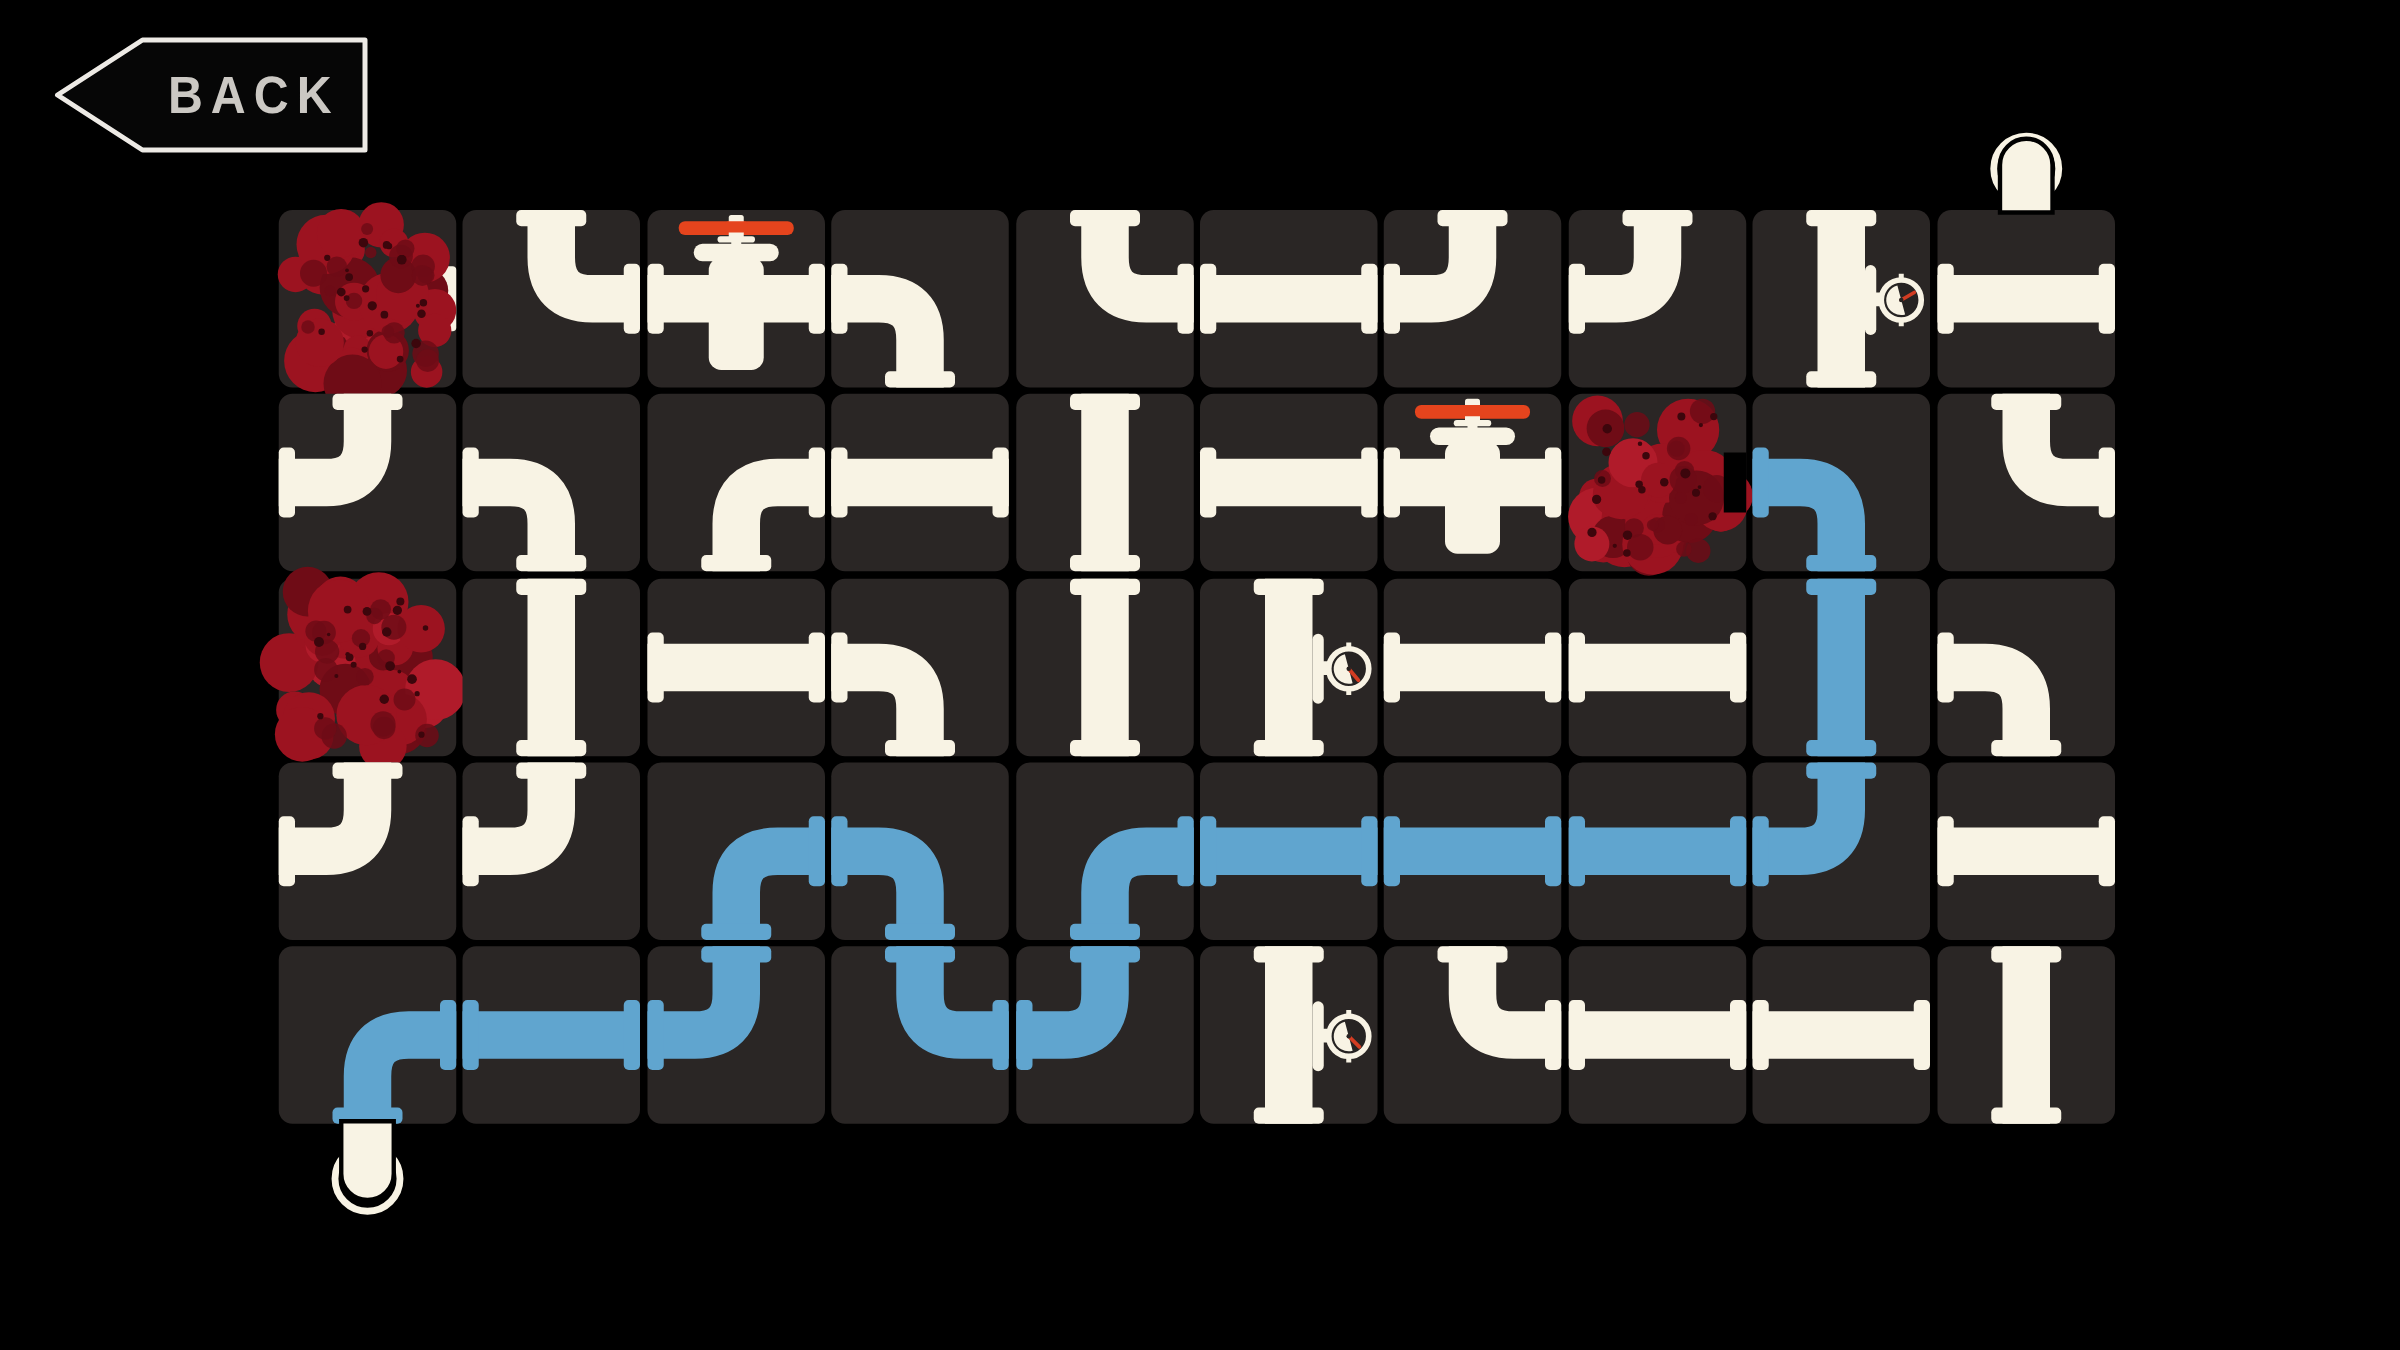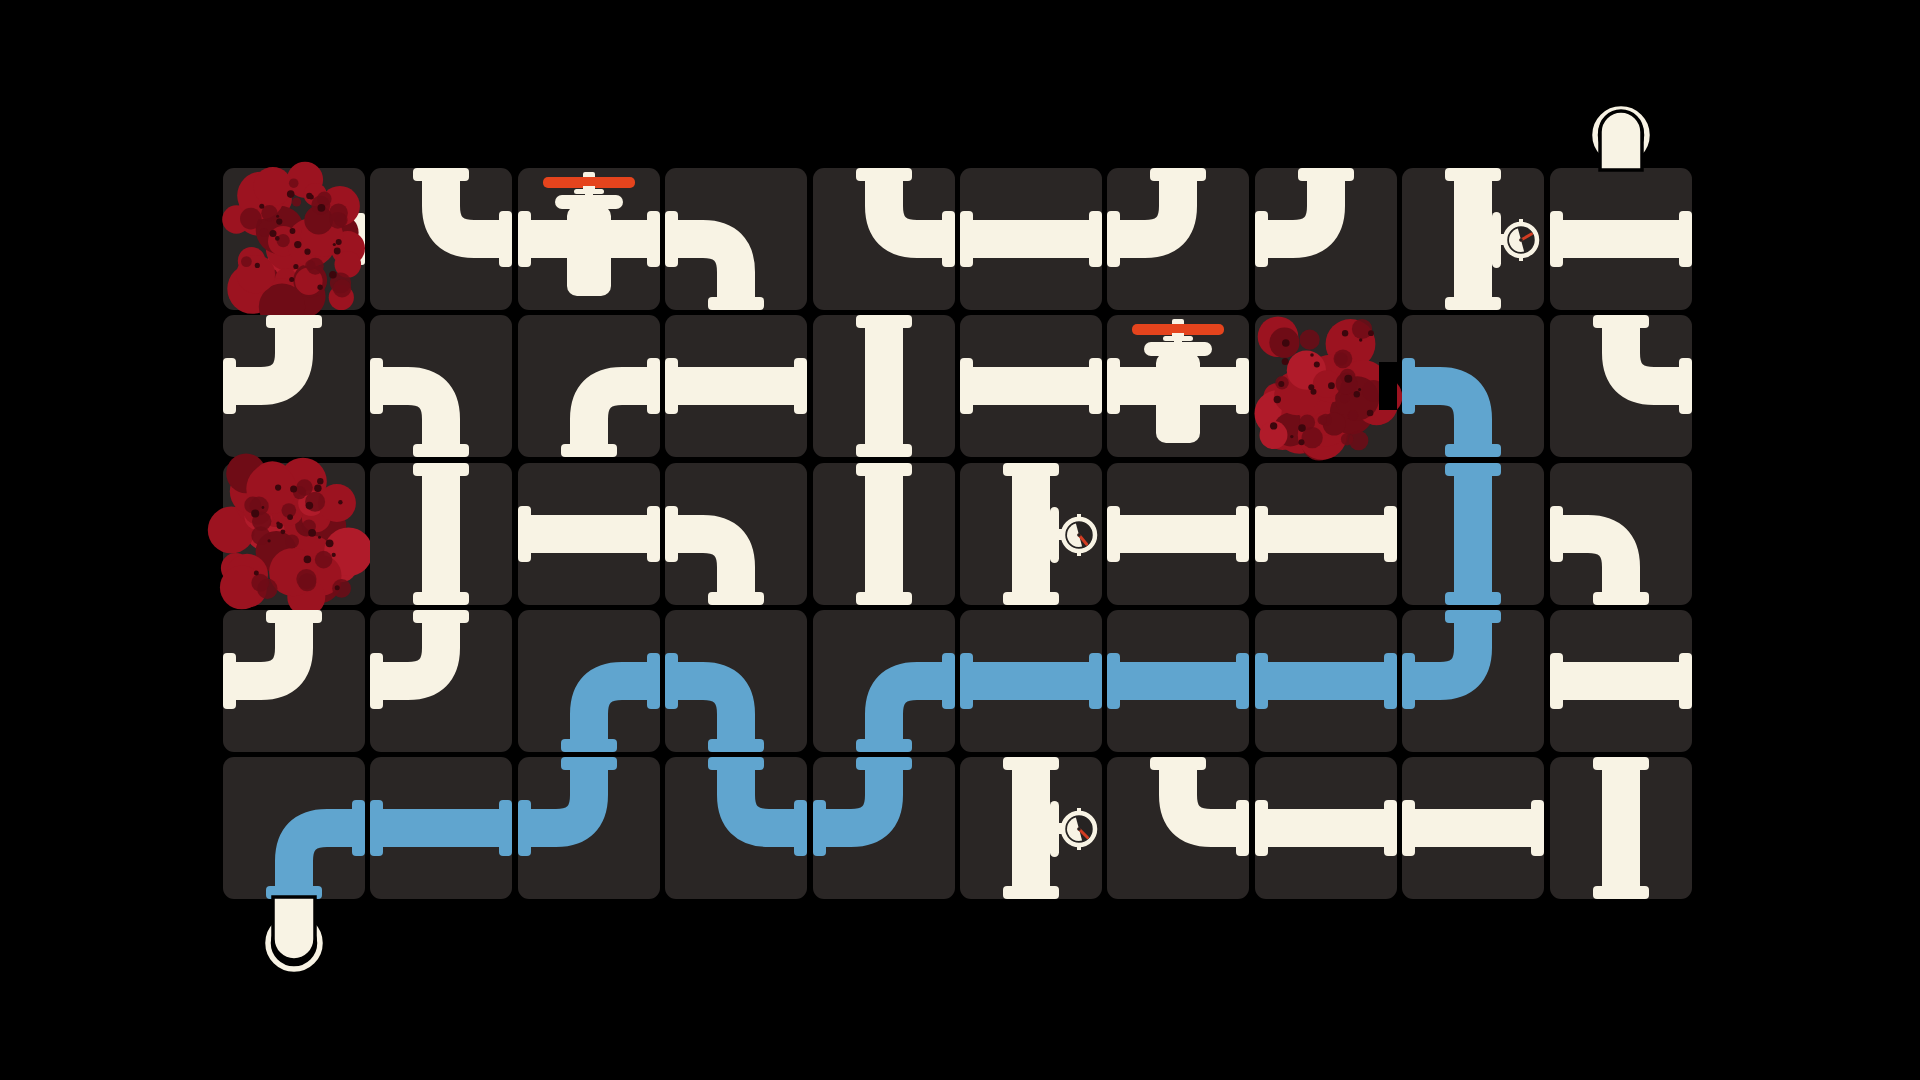--- a/index.html
+++ b/index.html
@@ -15,20 +15,26 @@
   .tile{position:absolute;width:142px;height:142px;}
   .tile svg{overflow:visible;display:block;}
   .port{position:absolute;}
   .port svg{overflow:visible;display:block;}
 </style>
 </head>
 <body>
 
 <div class="stage">
 
+  <div class="back">
+    <svg width="264" height="100" viewBox="0 0 264 100">
+      <polygon id="backPoly" points="76,6 254,6 254,94 76,94 8,50" fill="#060606" stroke="#edeae5" stroke-width="4" stroke-linejoin="round"></polygon>
+    </svg>
+    <span class="lbl" style="color: rgb(203, 200, 195);">BACK</span>
+  </div>
 
   <div class="board" style="left: 223px; top: 168px; width: 1469px; height: 731px;">
       <div class="tile" style="left: 0px; top: 0px;">
         <svg width="142" height="142" viewBox="0 0 142 142">
           <rect x="0" y="0" width="142" height="142" rx="11" fill="#2a2625"></rect>
           <rect x="126" y="45" width="16" height="52" rx="3" fill="#f8f3e4"></rect>
           <g>
             <circle cx="120.5" cy="75.5" r="11.2" fill="#9c1320"></circle>
             <circle cx="65.4" cy="102.0" r="23.8" fill="#b01b2a"></circle>
             <circle cx="42.0" cy="23.9" r="11.6" fill="#6f0c16"></circle>

